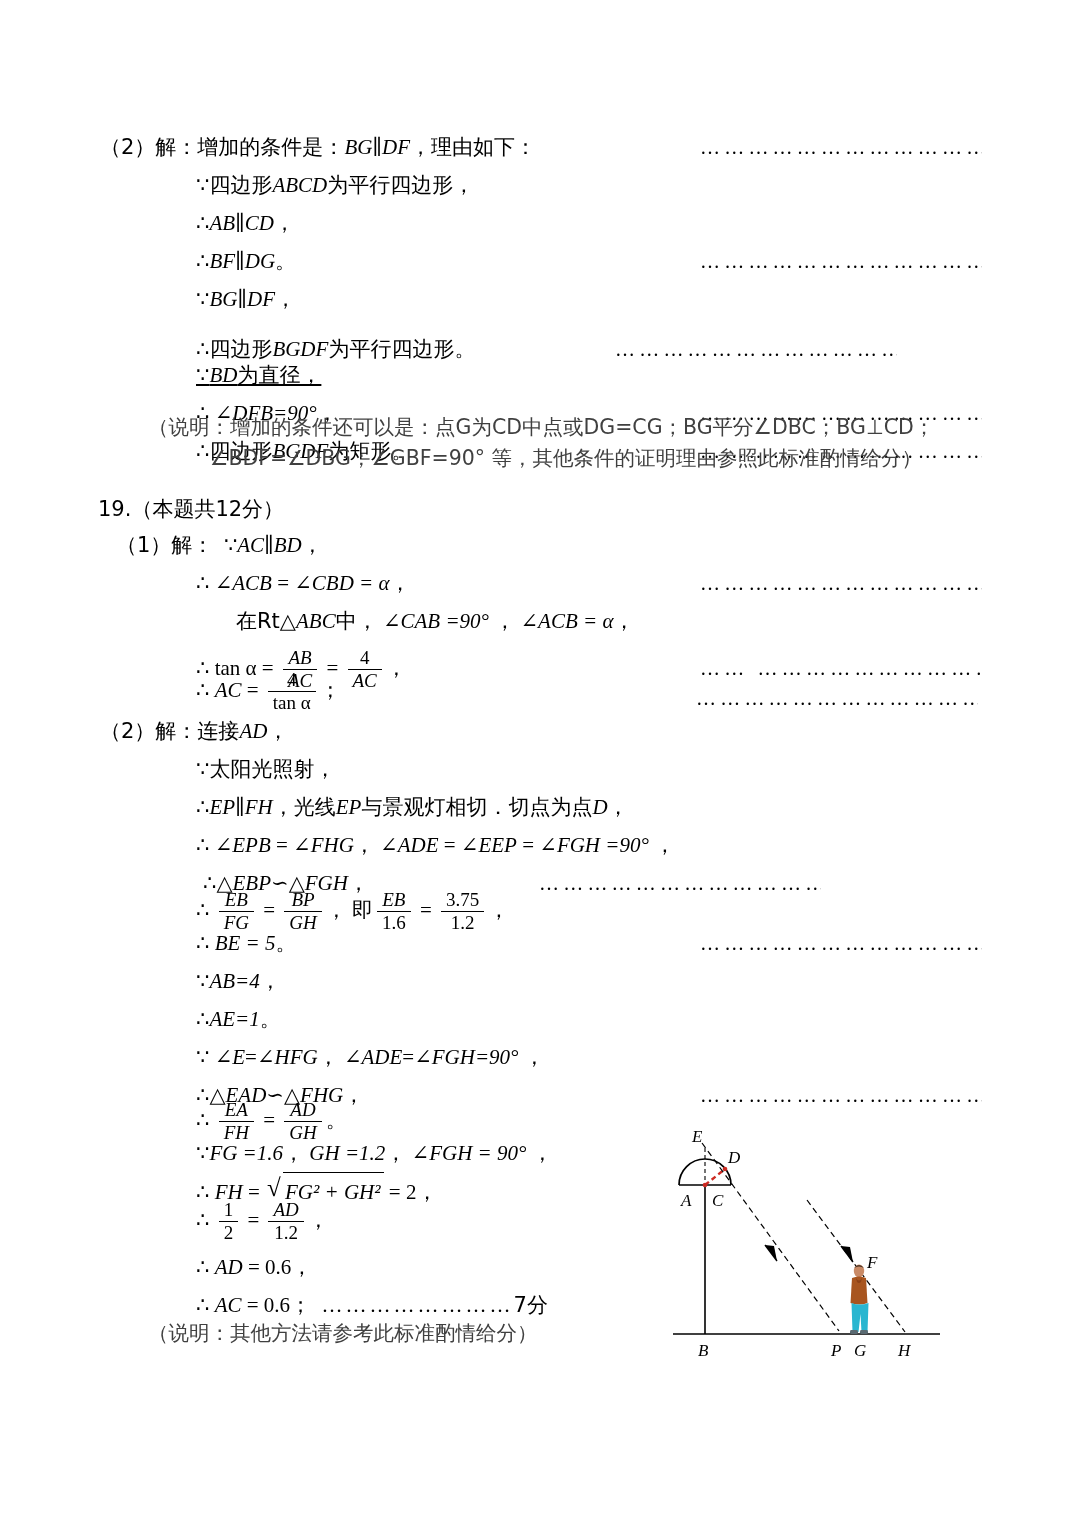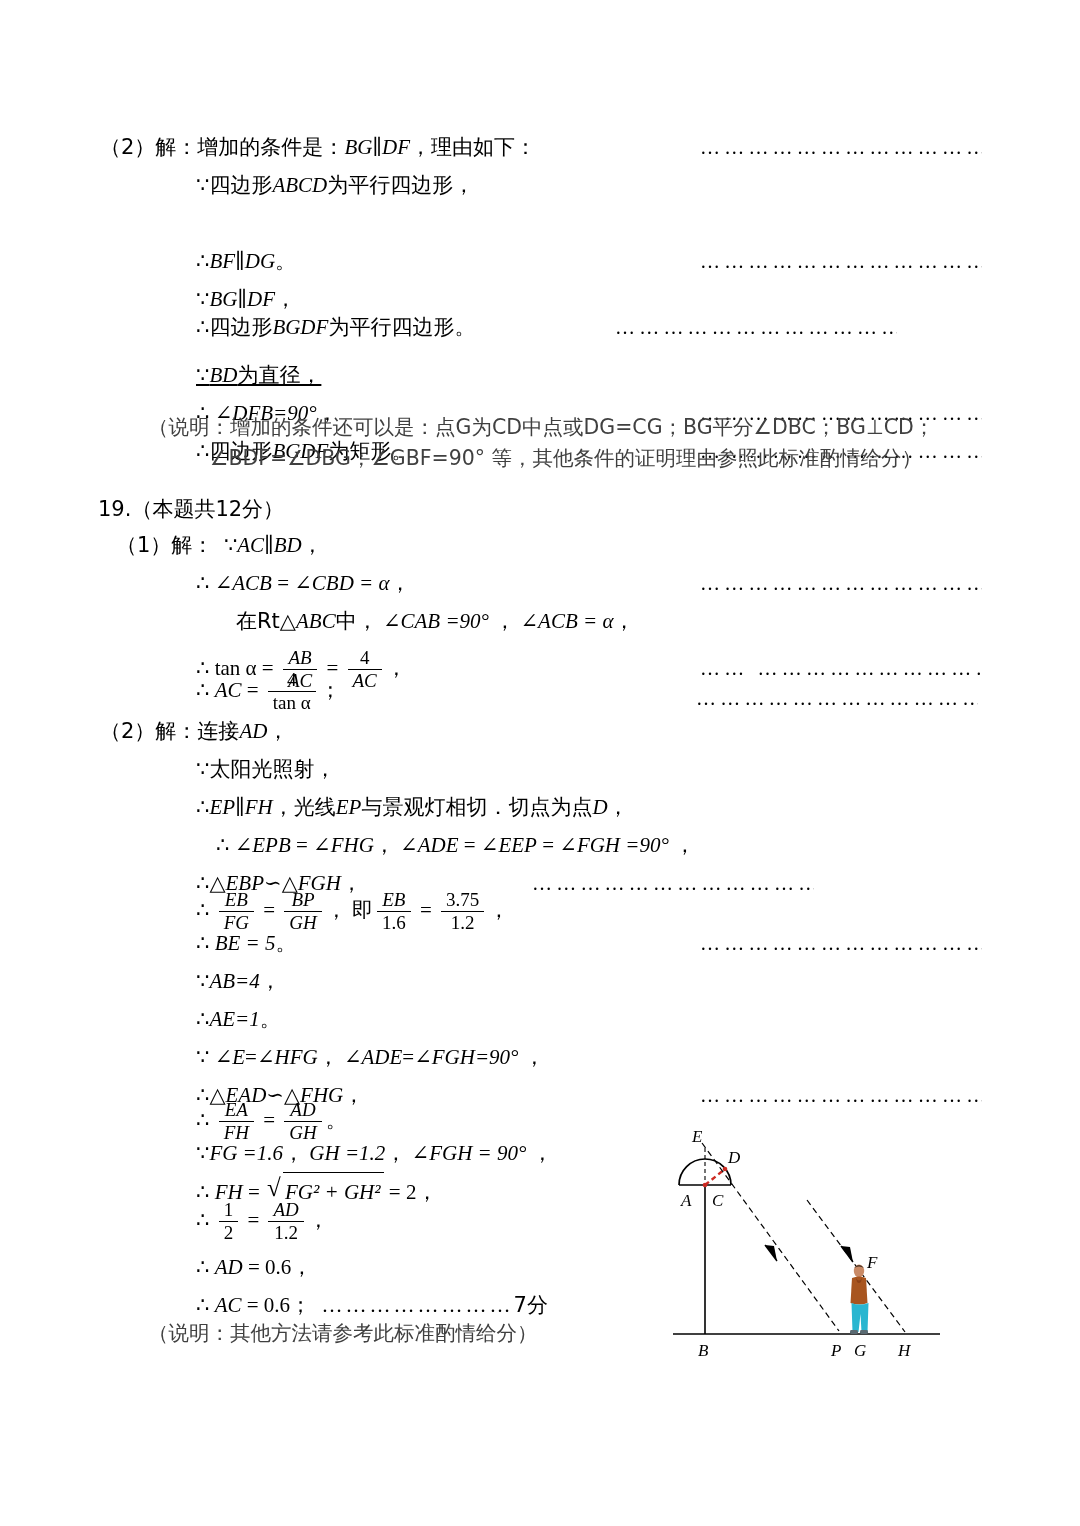--- a/index.html
+++ b/index.html
@@ -114,35 +114,40 @@
     </div>
     <div class="score"><span class="dots">………………………………</span></div>
   </div>
 
   <div class="row" style="position:absolute;left:0;top:166px;width:1080px;">
     <div class="content ind2">
       <span class="because"></span><span class="han">四边形</span><span class="it">ABCD</span><span class="han">为平行四边形，</span>
     </div>
   </div>
 
+  <div class="row" style="position:absolute;left:0;top:204px;width:1080px;">
+    <div class="content ind2">
+      <span class="therefore"></span><span class="han"></span><span class="it">AB∥CD</span><span class="han">，</span>
+    </div>
+  </div>
 
   <div class="row" style="position:absolute;left:0;top:242px;width:1080px;">
     <div class="content ind2">
       <span class="therefore"></span><span class="han"></span><span class="it">BF∥DG</span><span class="han">。</span>
     </div>
     <div class="score"><span class="dots">………………………………</span></div>
   </div>
 
   <div class="row" style="position:absolute;left:0;top:280px;width:1080px;">
     <div class="content ind2">
       <span class="because"></span><span class="han"></span><span class="it">BG∥DF</span><span class="han">，</span>
     </div>
   </div>
 
-  <div class="row" style="position:absolute;left:0;top:308px;width:995px;">
+  <div class="row" style="position:absolute;left:0;top:330px;width:995px;">
     <div class="content ind2">
       <span class="therefore"></span><span class="han">四边形</span><span class="it">BGDF</span><span class="han">为平行四边形。</span>
     </div>
     <div class="score"><span class="dots">………………………………</span></div>
   </div>
 
   <div class="row" style="position:absolute;left:0;top:356px;width:1080px;text-decoration:underline;">
     <div class="content ind2">
       <span class="because"></span><span class="it">BD</span><span class="han">为直径，</span>
     </div>
@@ -224,27 +229,27 @@
       <span class="because"></span><span class="han">太阳光照射，</span>
     </div>
   </div>
 
   <div class="row" style="position:absolute;left:0;top:788px;width:1080px;">
     <div class="content ind2">
       <span class="therefore"></span><span class="it">EP∥FH</span><span class="han">，光线</span><span class="it">EP</span><span class="han">与景观灯相切．切点为点</span><span class="it">D</span><span class="han">，</span>
     </div>
   </div>
 
-  <div class="row" style="position:absolute;left:0;top:826px;width:944px;margin-left:20px;">
+  <div class="row" style="position:absolute;left:0;top:826px;width:944px;">
     <div class="content ind2">
       <span class="therefore"></span>&nbsp;<span class="it">∠EPB</span><span> = </span><span class="it">∠FHG</span><span class="han">，</span>&nbsp;<span class="it">∠ADE</span><span> = </span><span class="it">∠EEP</span><span> = </span><span class="it">∠FGH</span><span class="it"> =90°</span>&nbsp;<span class="han">，</span>
     </div>
   </div>
 
-  <div class="row" style="position:absolute;left:0;top:864px;width:912px;">
+  <div class="row" style="position:absolute;left:0;top:864px;width:912px;padding-left:7px;">
     <div class="content ind2">
       <span class="therefore"></span><span class="it">△EBP</span><span>∽</span><span class="it">△FGH</span><span class="han">，</span>
     </div>
     <div class="score"><span class="dots">………………………………</span></div>
   </div>
 
   <div class="row tall" style="position:absolute;left:0;top:880px;width:1080px;">
     <div class="content ind2">
       <span class="therefore"></span>&nbsp;<span class="frac">
           <span class="num it">EB</span>

